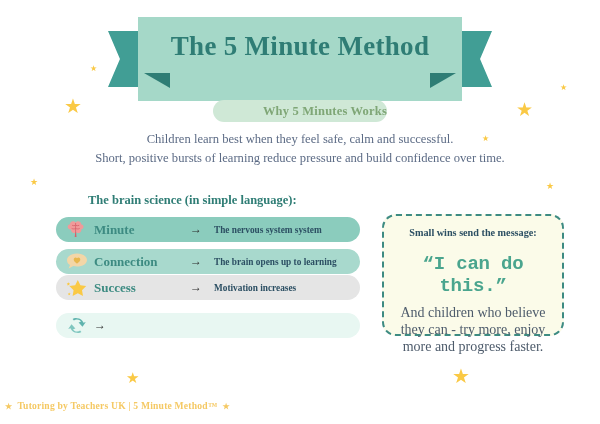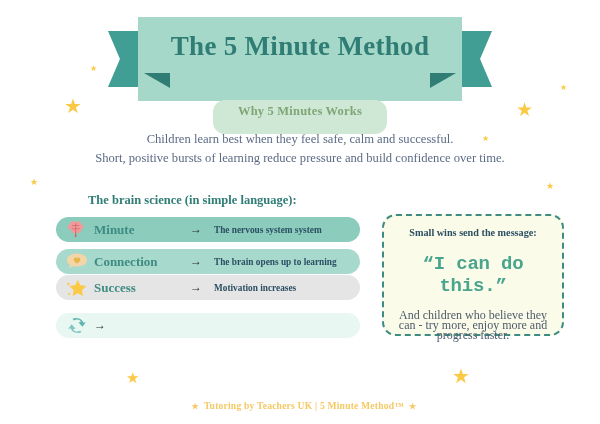--- a/index.html
+++ b/index.html
@@ -81,24 +81,24 @@
     color: #2f7d75;
     letter-spacing: 0.3px;
   }
 
   
   #subtitle-pill {
     position: absolute;
     left: 213px;
     top: 100px;
     width: 174px;
-    height: 34px;
+    height: 22px;
     background: #cfe8d6;
     border-radius: 12px;
-    text-align: center;
+    text-align: right;
     line-height: 22px;
     font-size: 12.5px;
     font-weight: bold;
     color: #7fa676;
     letter-spacing: 0.2px;
   }
 
   
   #intro {
     position: absolute;
@@ -187,32 +187,32 @@
   }
   #callout-quote {
     margin-top: 14px;
     font-size: 19px;
     font-weight: bold;
     color: #4aa58e;
     letter-spacing: -0.2px;
     font-family: Liberation Mono, monospace;
   }
   #callout-note {
-    margin-top: 13px;
-    font-size: 12px;
+    margin-top: 7px;
+    font-size: 14px;
     color: #4d5b6b;
-    line-height: 10px;
+    line-height: 17px;
   }
 
   
   #footer {
     position: absolute;
-    left: 8px; right: 0;
+    left: 0; right: 0;
     top: 400px;
-    text-align: center;
+    text-align: left;
     font-size: 9.6px;
     font-weight: bold;
     color: #f5c964;
     letter-spacing: 0.2px;
   }
   #footer .fstar { margin: 0 5px; font-size: 8px; }
 </style>
 </head>
 <body>
 

